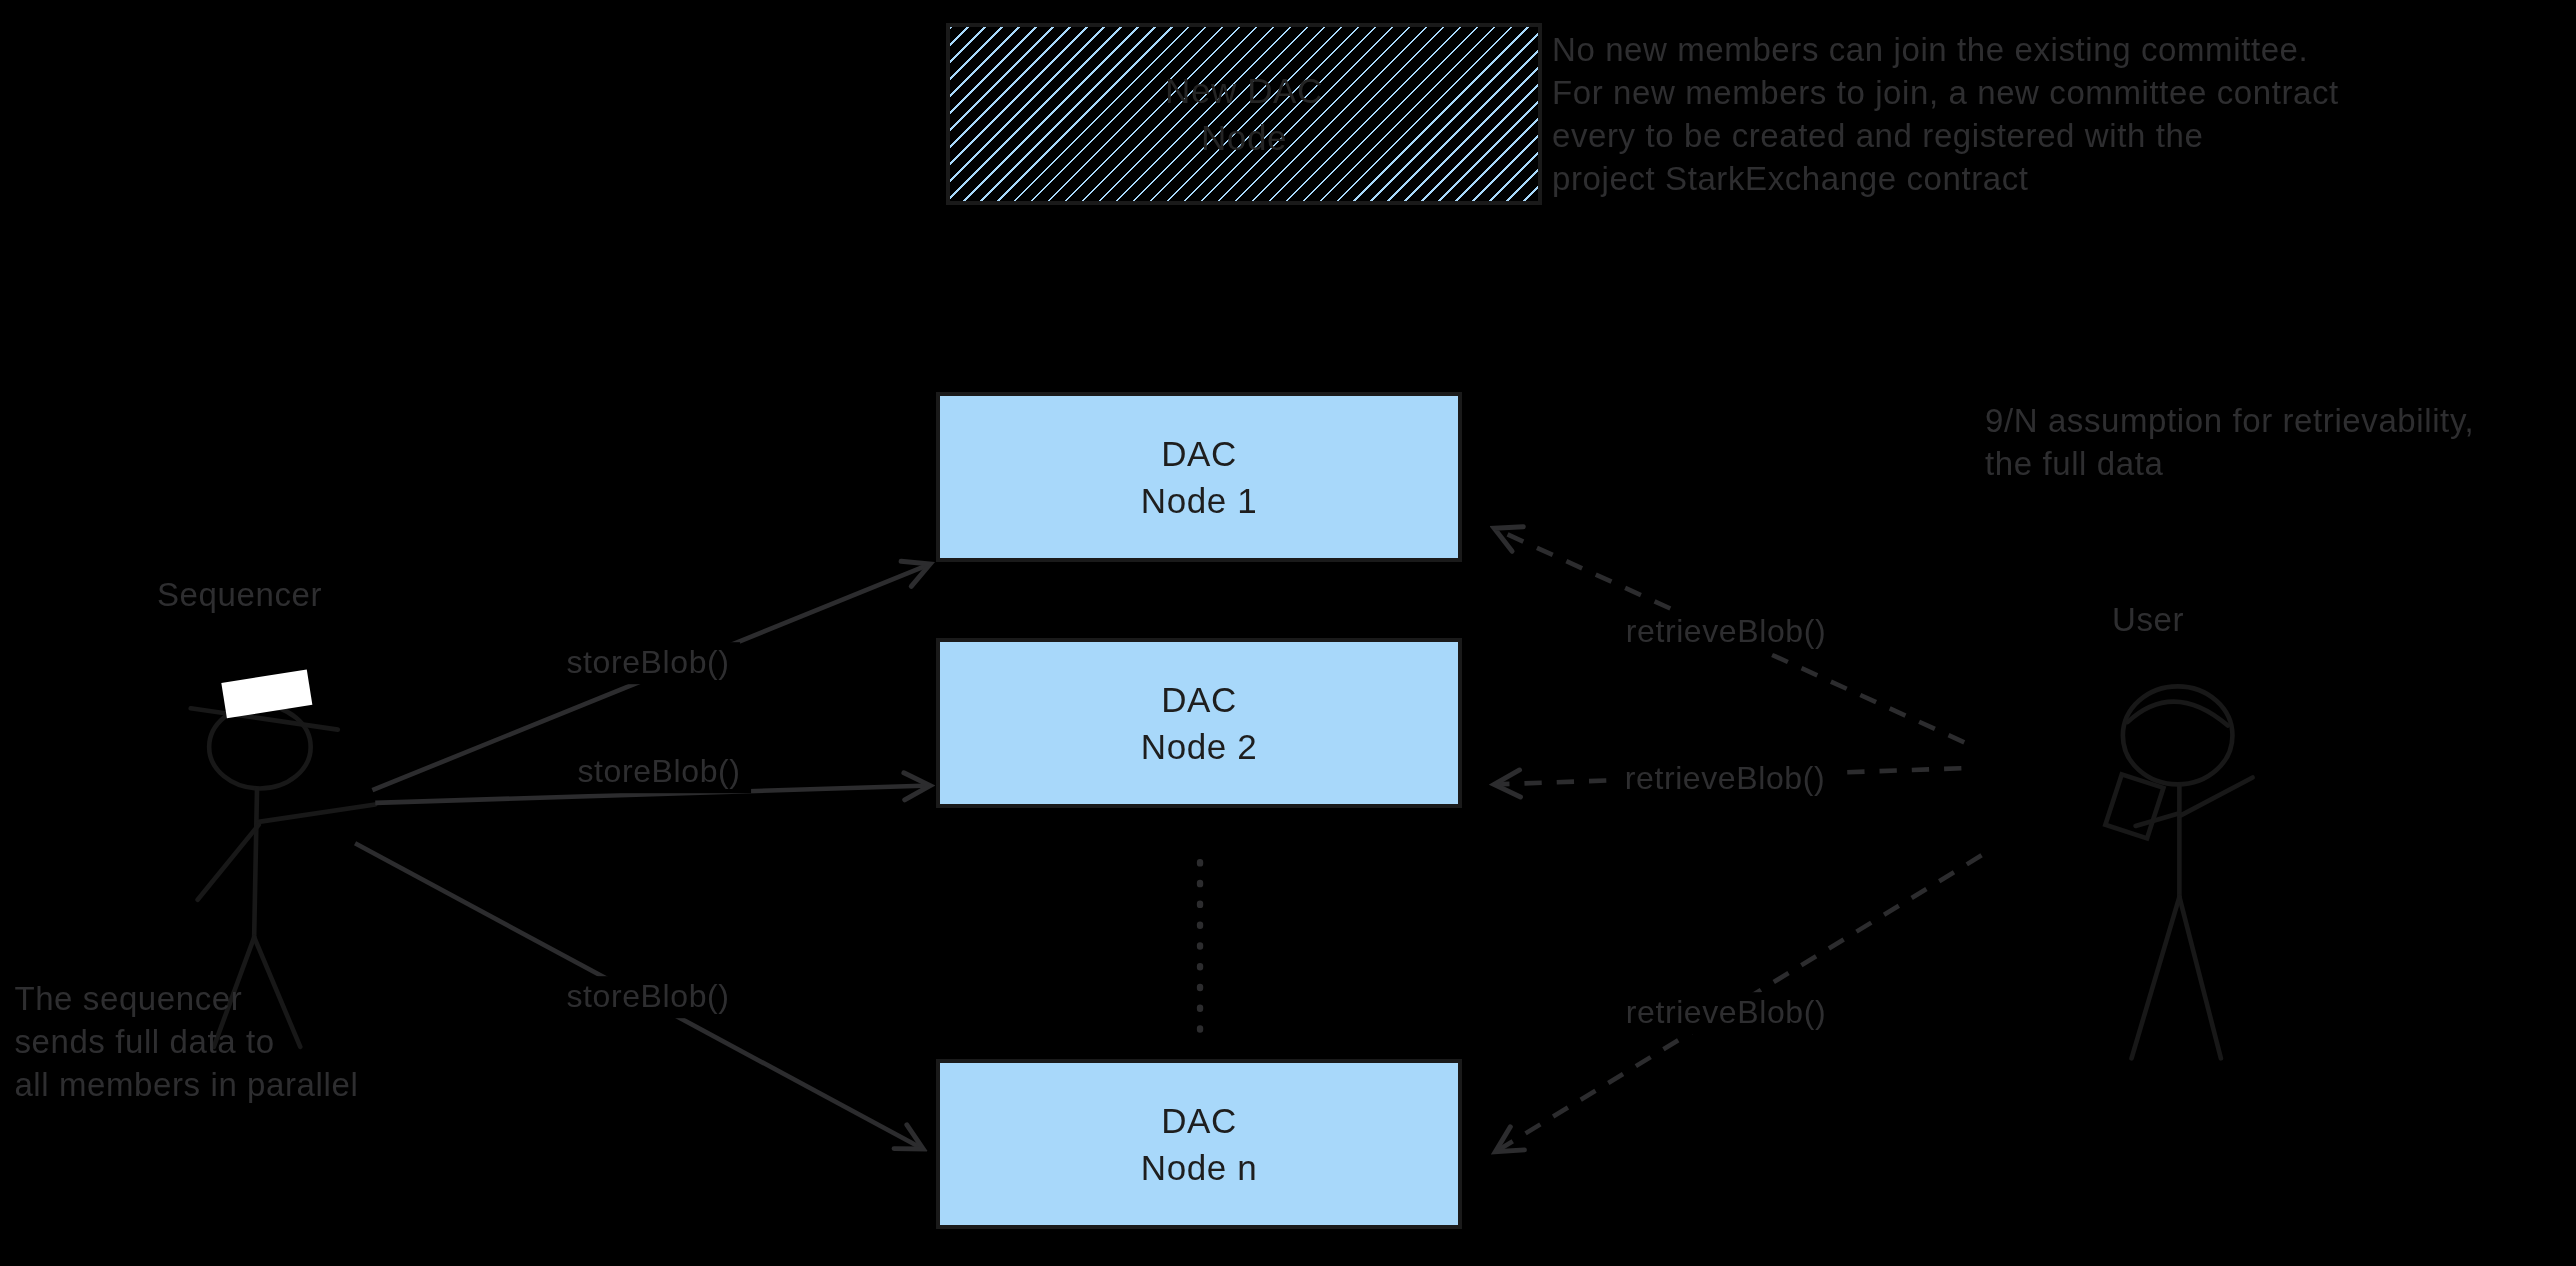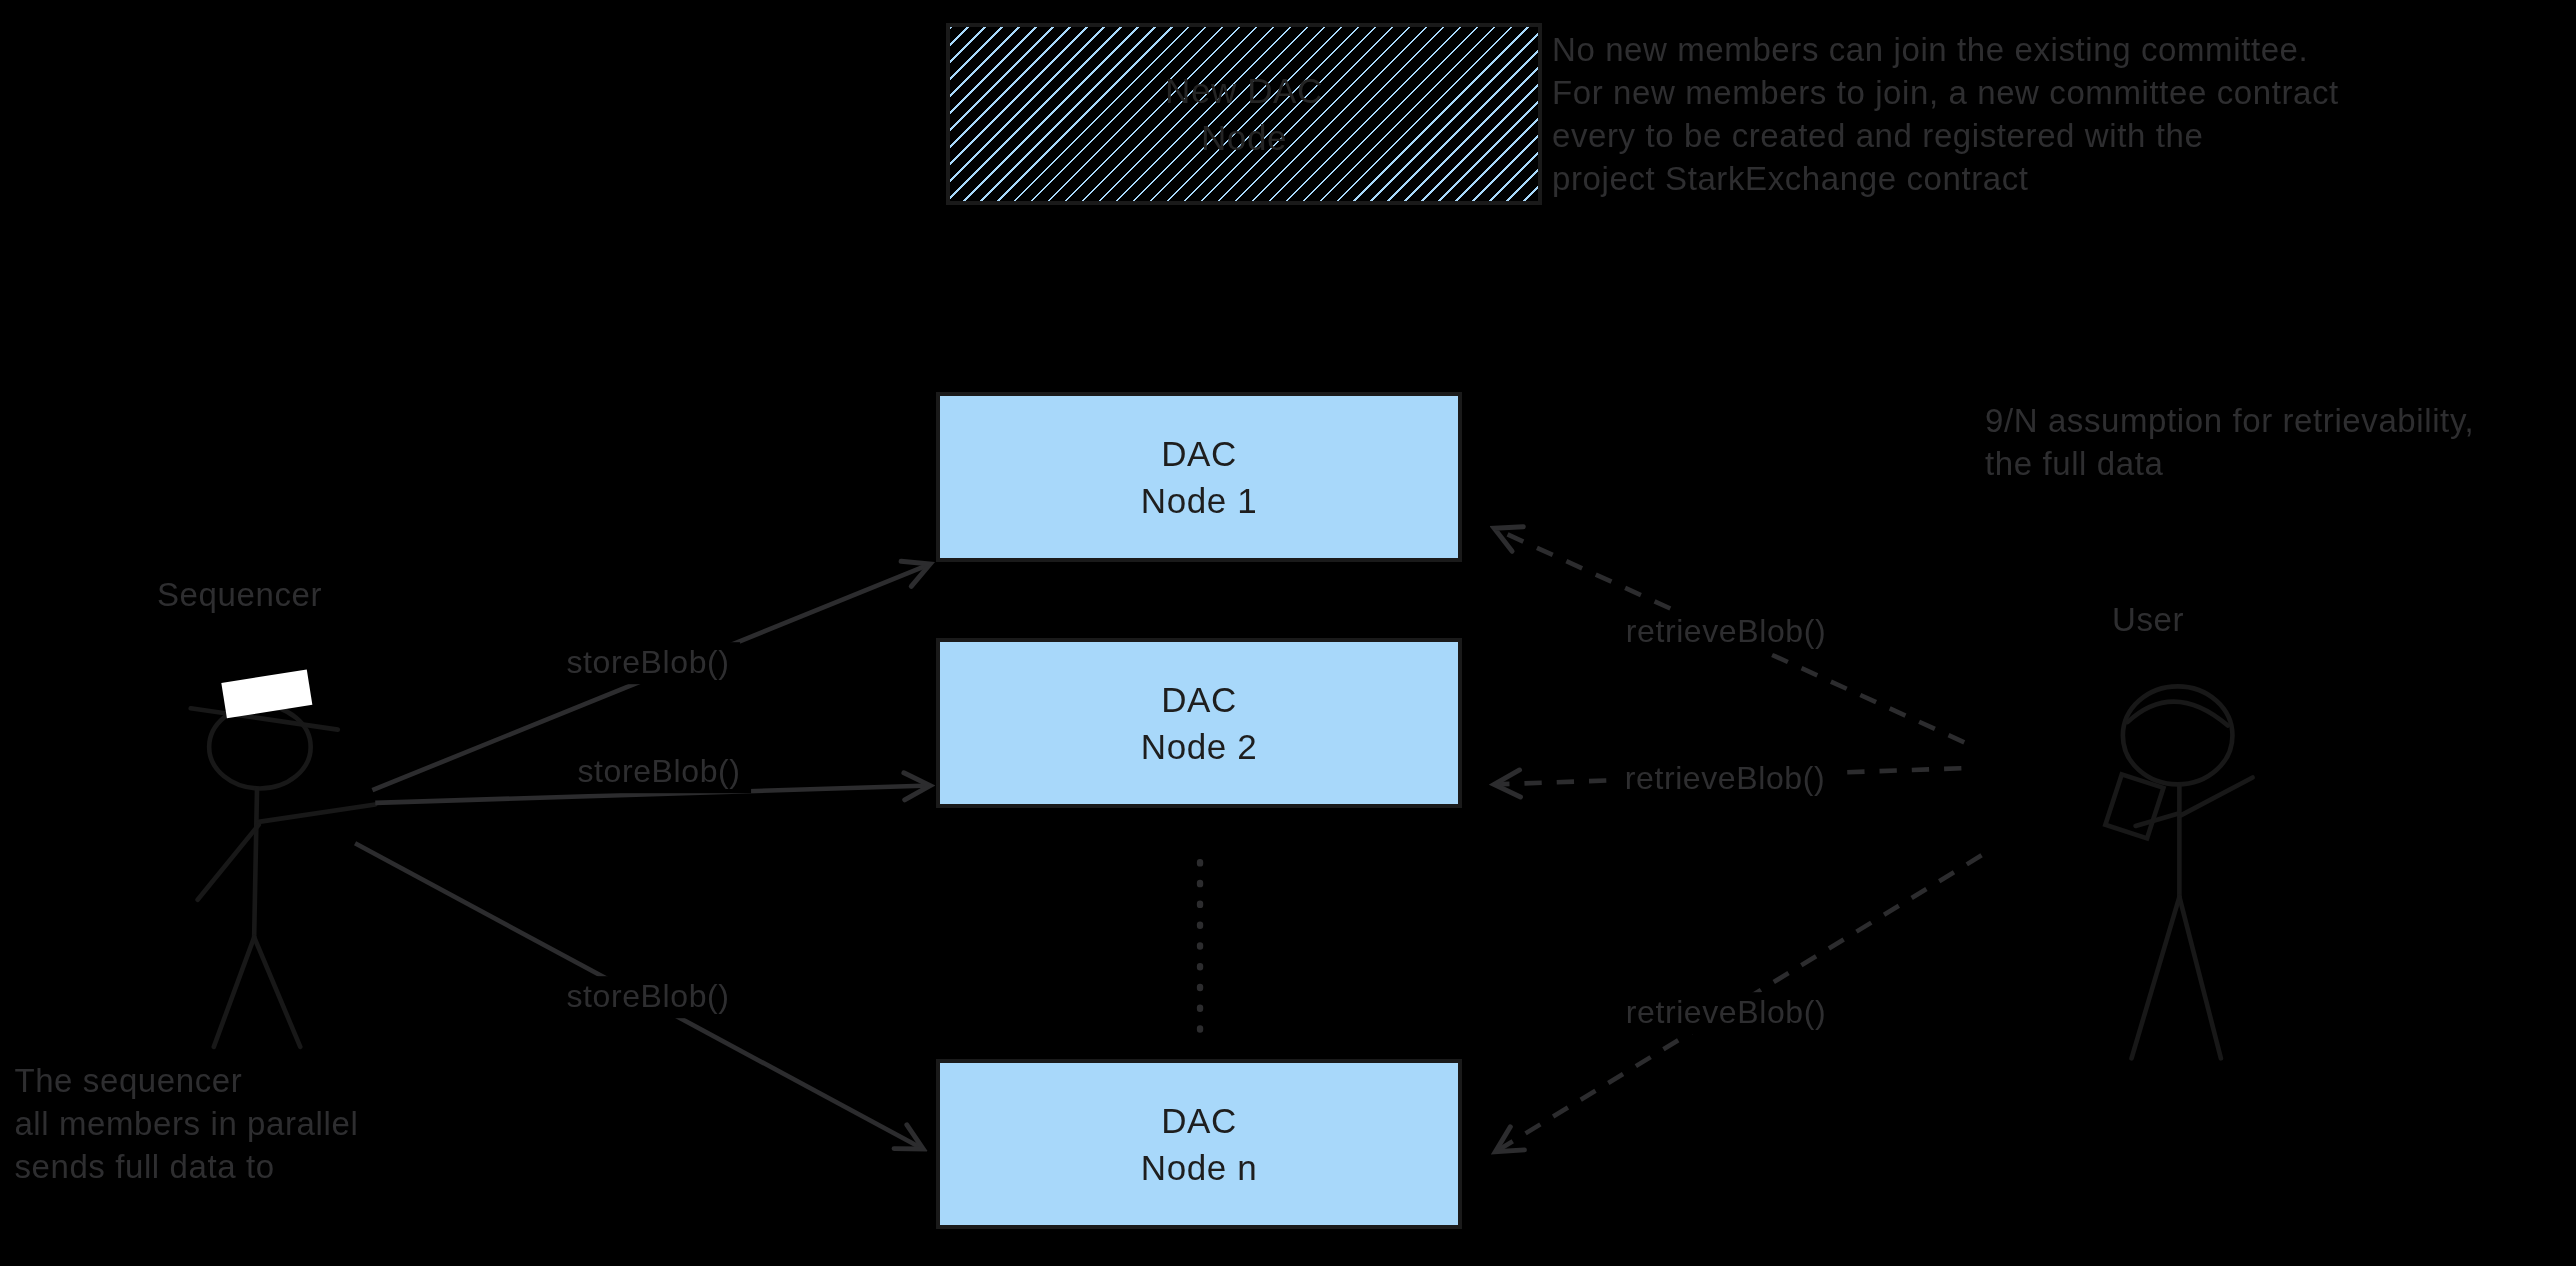--- a/index.html
+++ b/index.html
@@ -110,20 +110,20 @@
   <div class="annotation" style="left:1552px;top:28px;">
     <div>No new members can join the existing committee.</div>
     <div>For new members to join, a new committee contract</div>
     <div>every to be created and registered with the</div>
     <div>project StarkExchange contract</div>
   </div>
   <div class="annotation" style="left:1985px;top:399px;">
     <div>9/N assumption for retrievability,</div>
     <div>the full data</div>
   </div>
-  <div class="annotation" style="left:14.4px;top:1059px;">
+  <div class="annotation" style="left:14.4px;top:977px;">
     <div>The sequencer</div>
+    <div>sends full data to</div>
     <div>all members in parallel</div>
-    <div>sends full data to</div>
   </div>
 
 </div>
 
 
 </body></html>

